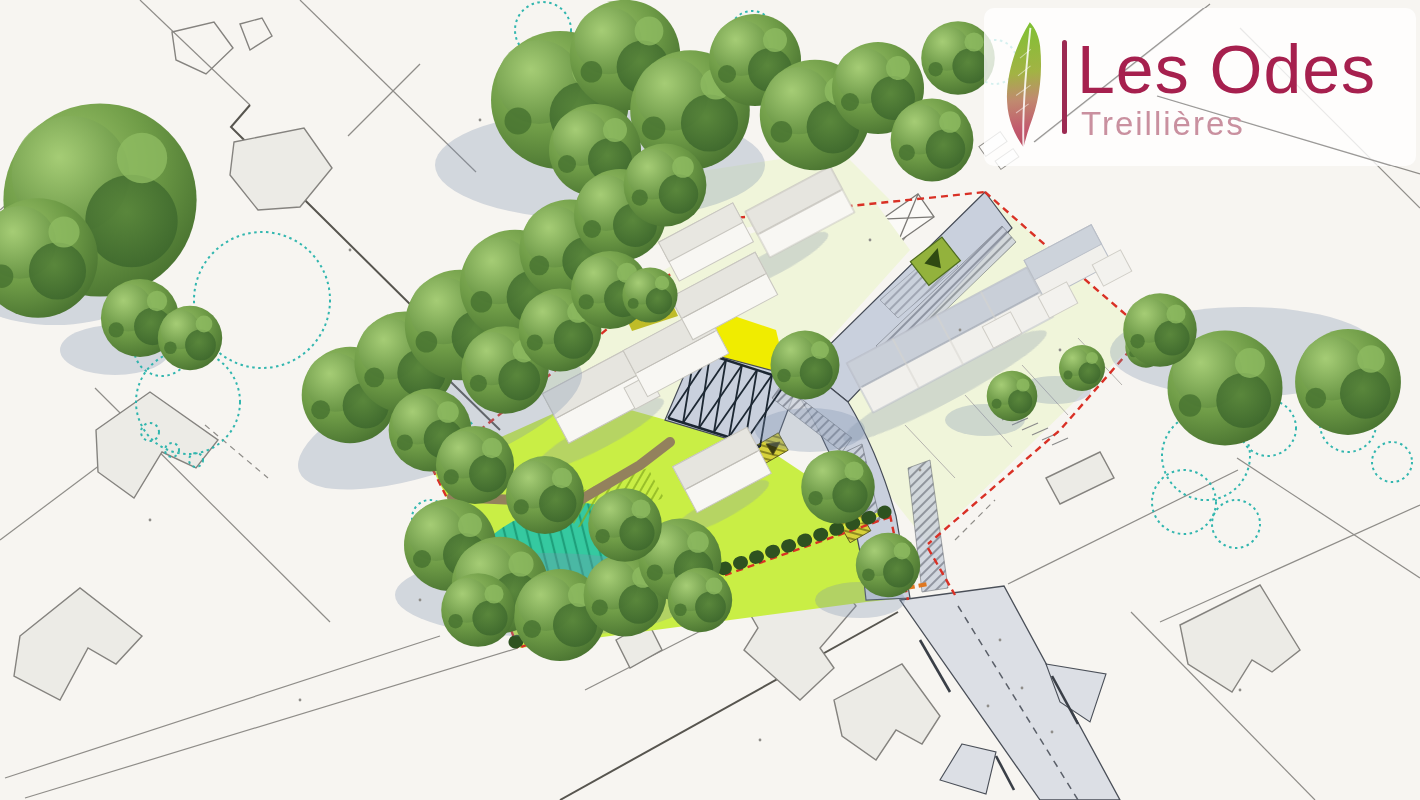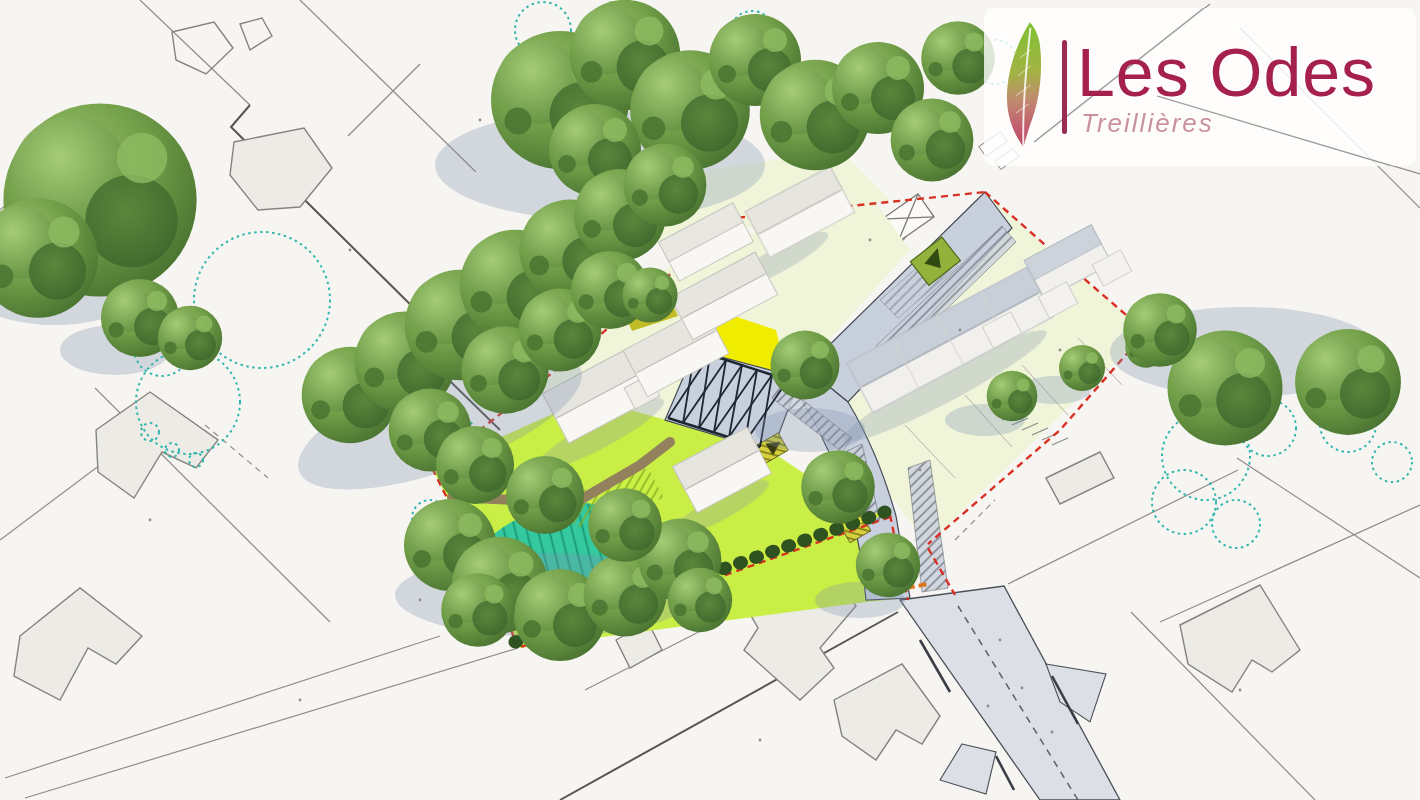--- a/index.html
+++ b/index.html
@@ -9,21 +9,21 @@
   .logo-box{
     position:absolute;left:984px;top:8px;width:432px;height:158px;
     background:rgba(255,255,255,0.80);border-radius:10px;
     display:flex;align-items:center;gap:10px;padding-left:10px;box-sizing:border-box;
   }
   .logo-lines{position:absolute;left:0;top:0;pointer-events:none;}
   .logo-feather{flex:0 0 auto;position:relative;z-index:2;}
   .logo-bar{width:5px;height:94px;border-radius:3px;position:relative;z-index:2;}
   .logo-textcol{display:flex;flex-direction:column;position:relative;z-index:2;line-height:1;}
   .logo-title{font-size:68px;font-weight:400;letter-spacing:1px;}
-  .logo-subtitle{font-size:26px;font-weight:400;letter-spacing:2px;margin:4px 0 0 4px;font-style:italic;}
+  .logo-subtitle{font-size:33px;font-weight:400;letter-spacing:2px;margin:4px 0 0 4px;}
 </style>
 </head>
 <body>
 
 <div id="stage">
 <svg id="plan" width="1420" height="800" viewBox="0 0 1420 800">
   <defs>
     <radialGradient id="gTree" cx="35%" cy="30%" r="75%">
       <stop offset="0" stop-color="#9cc46a"></stop>
           <stop offset=".55" stop-color="#6f9c47"></stop>

